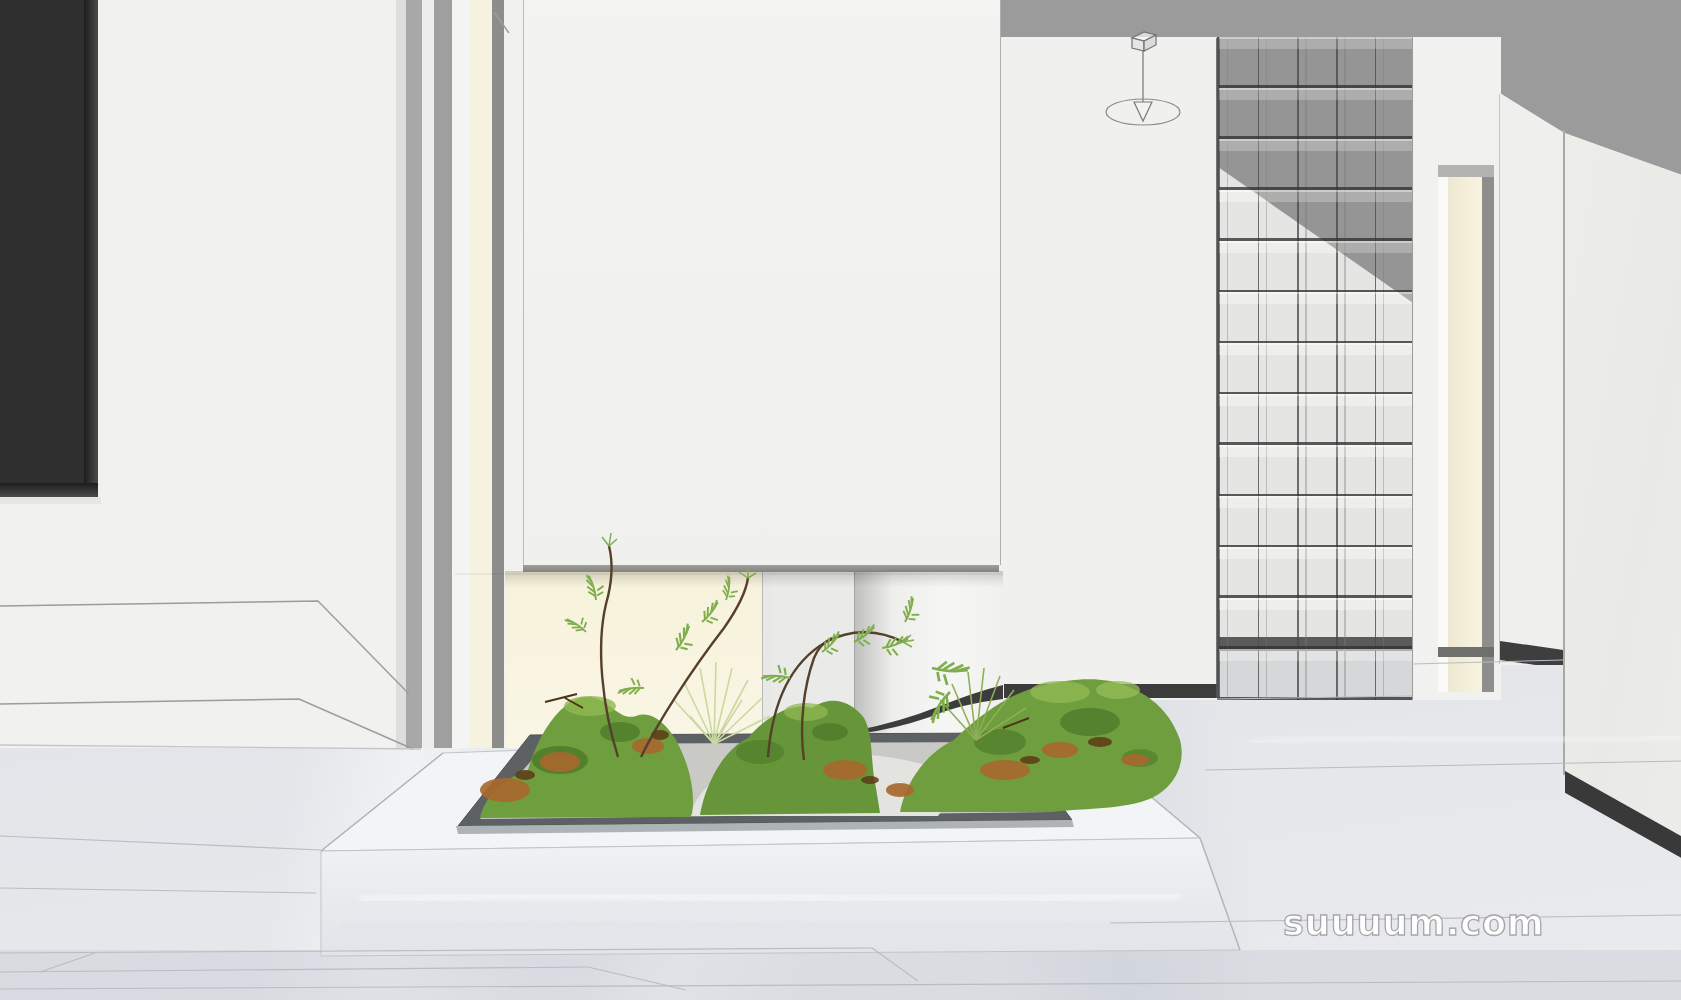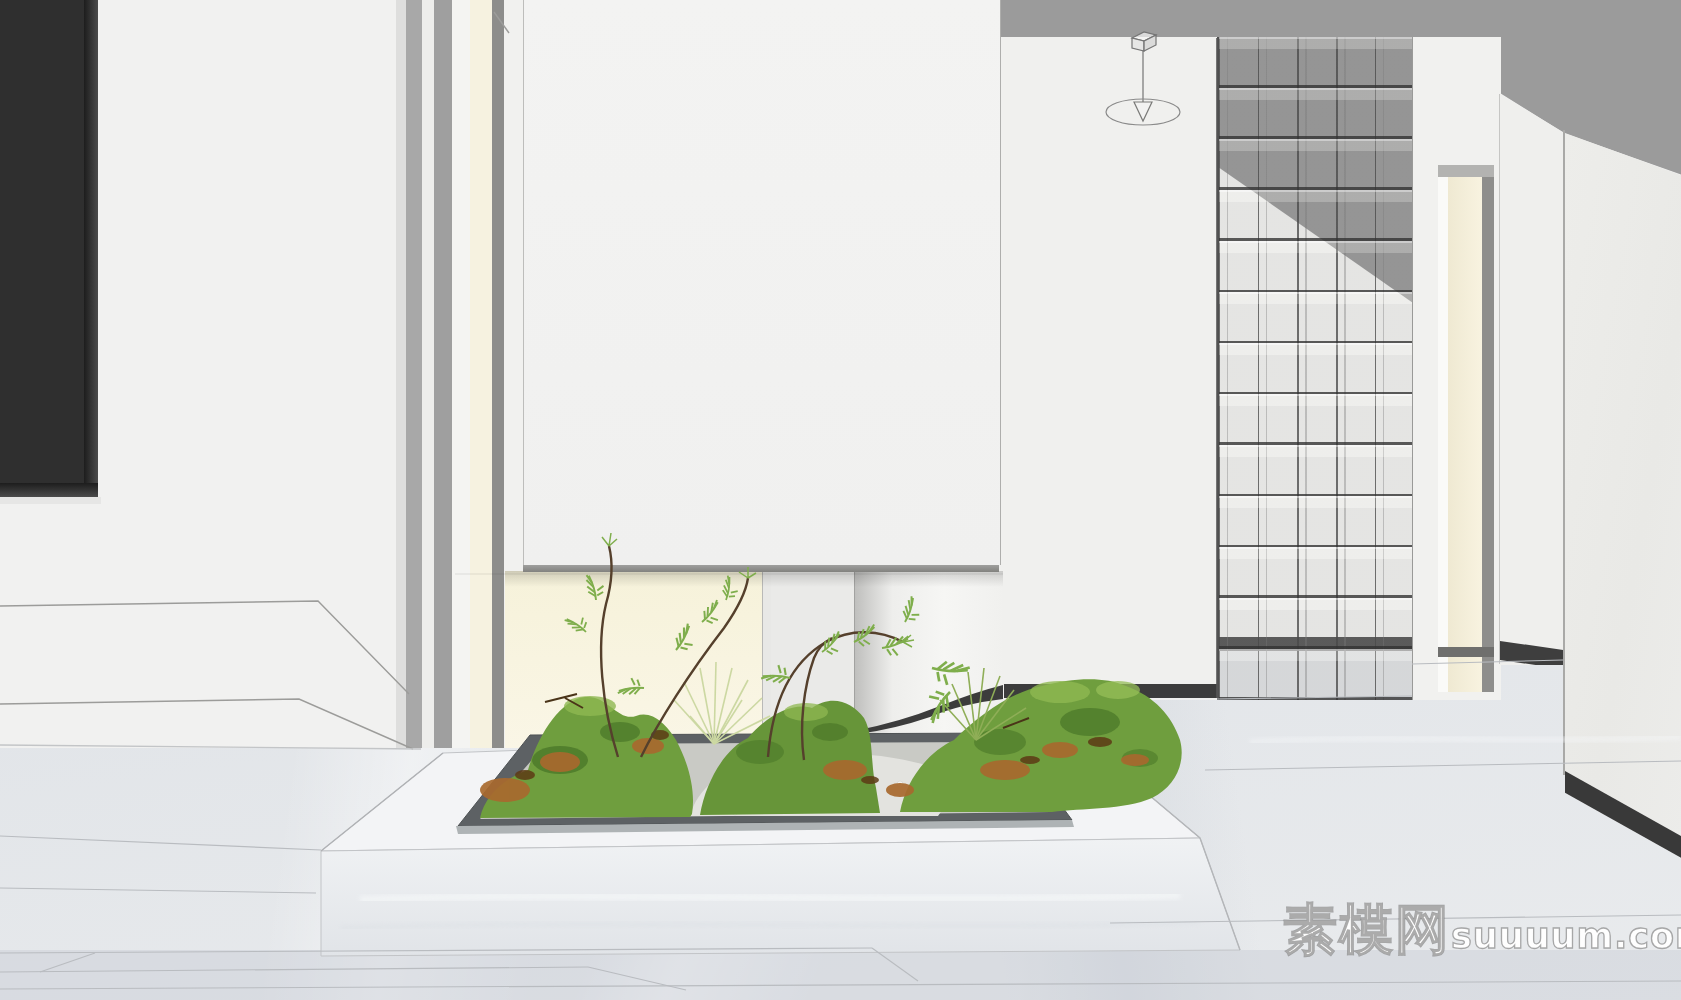--- a/index.html
+++ b/index.html
@@ -328,17 +328,16 @@
       <use href="#frond" transform="translate(822,652) rotate(-15) scale(1.2)"></use>
       <use href="#frond" transform="translate(854,642) rotate(-5) scale(1.2)"></use>
       <use href="#frond" transform="translate(882,648) rotate(12) scale(1.3)"></use>
       <use href="#frond" transform="translate(905,622) rotate(-40) scale(1.2)"></use>
       <use href="#frond" transform="translate(932,668) rotate(35) scale(1.7)"></use>
       <use href="#frond" transform="translate(950,692) rotate(155) scale(1.6)"></use>
     </g>
   </svg>
 
   <div class="abs watermark">
-    <span class="wm-cjk">素模网</span>
       <span class="wm-latin">suuuum.com</span>
   </div>
 
 </div>
 
 </body></html>

